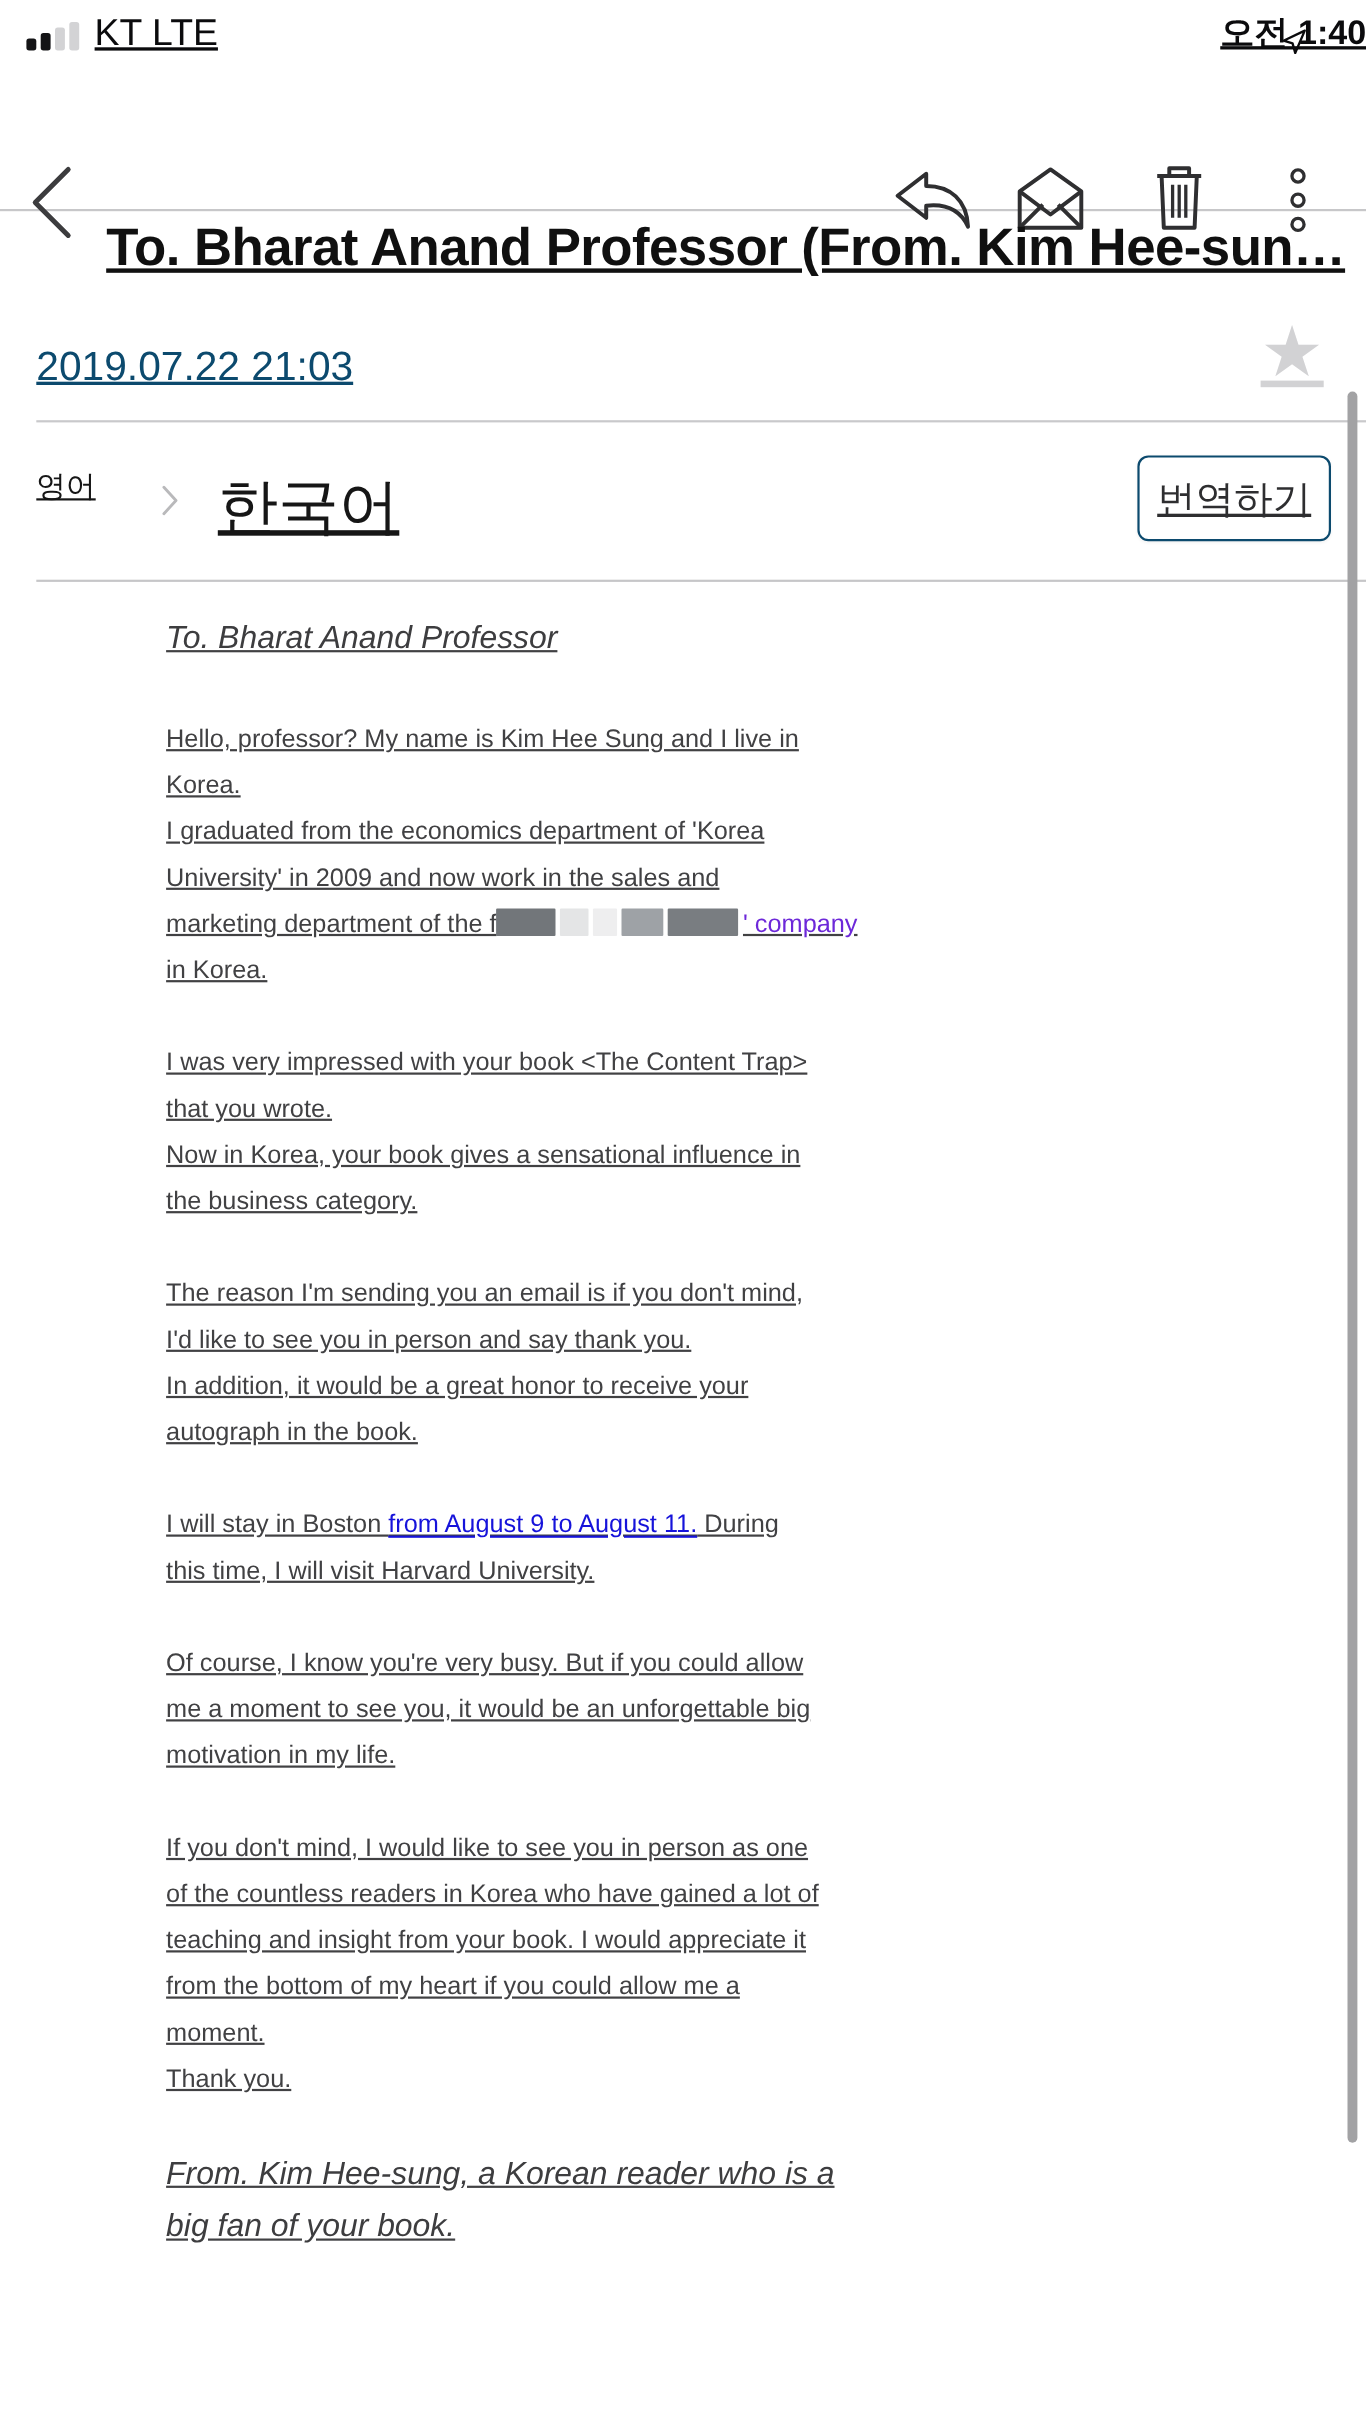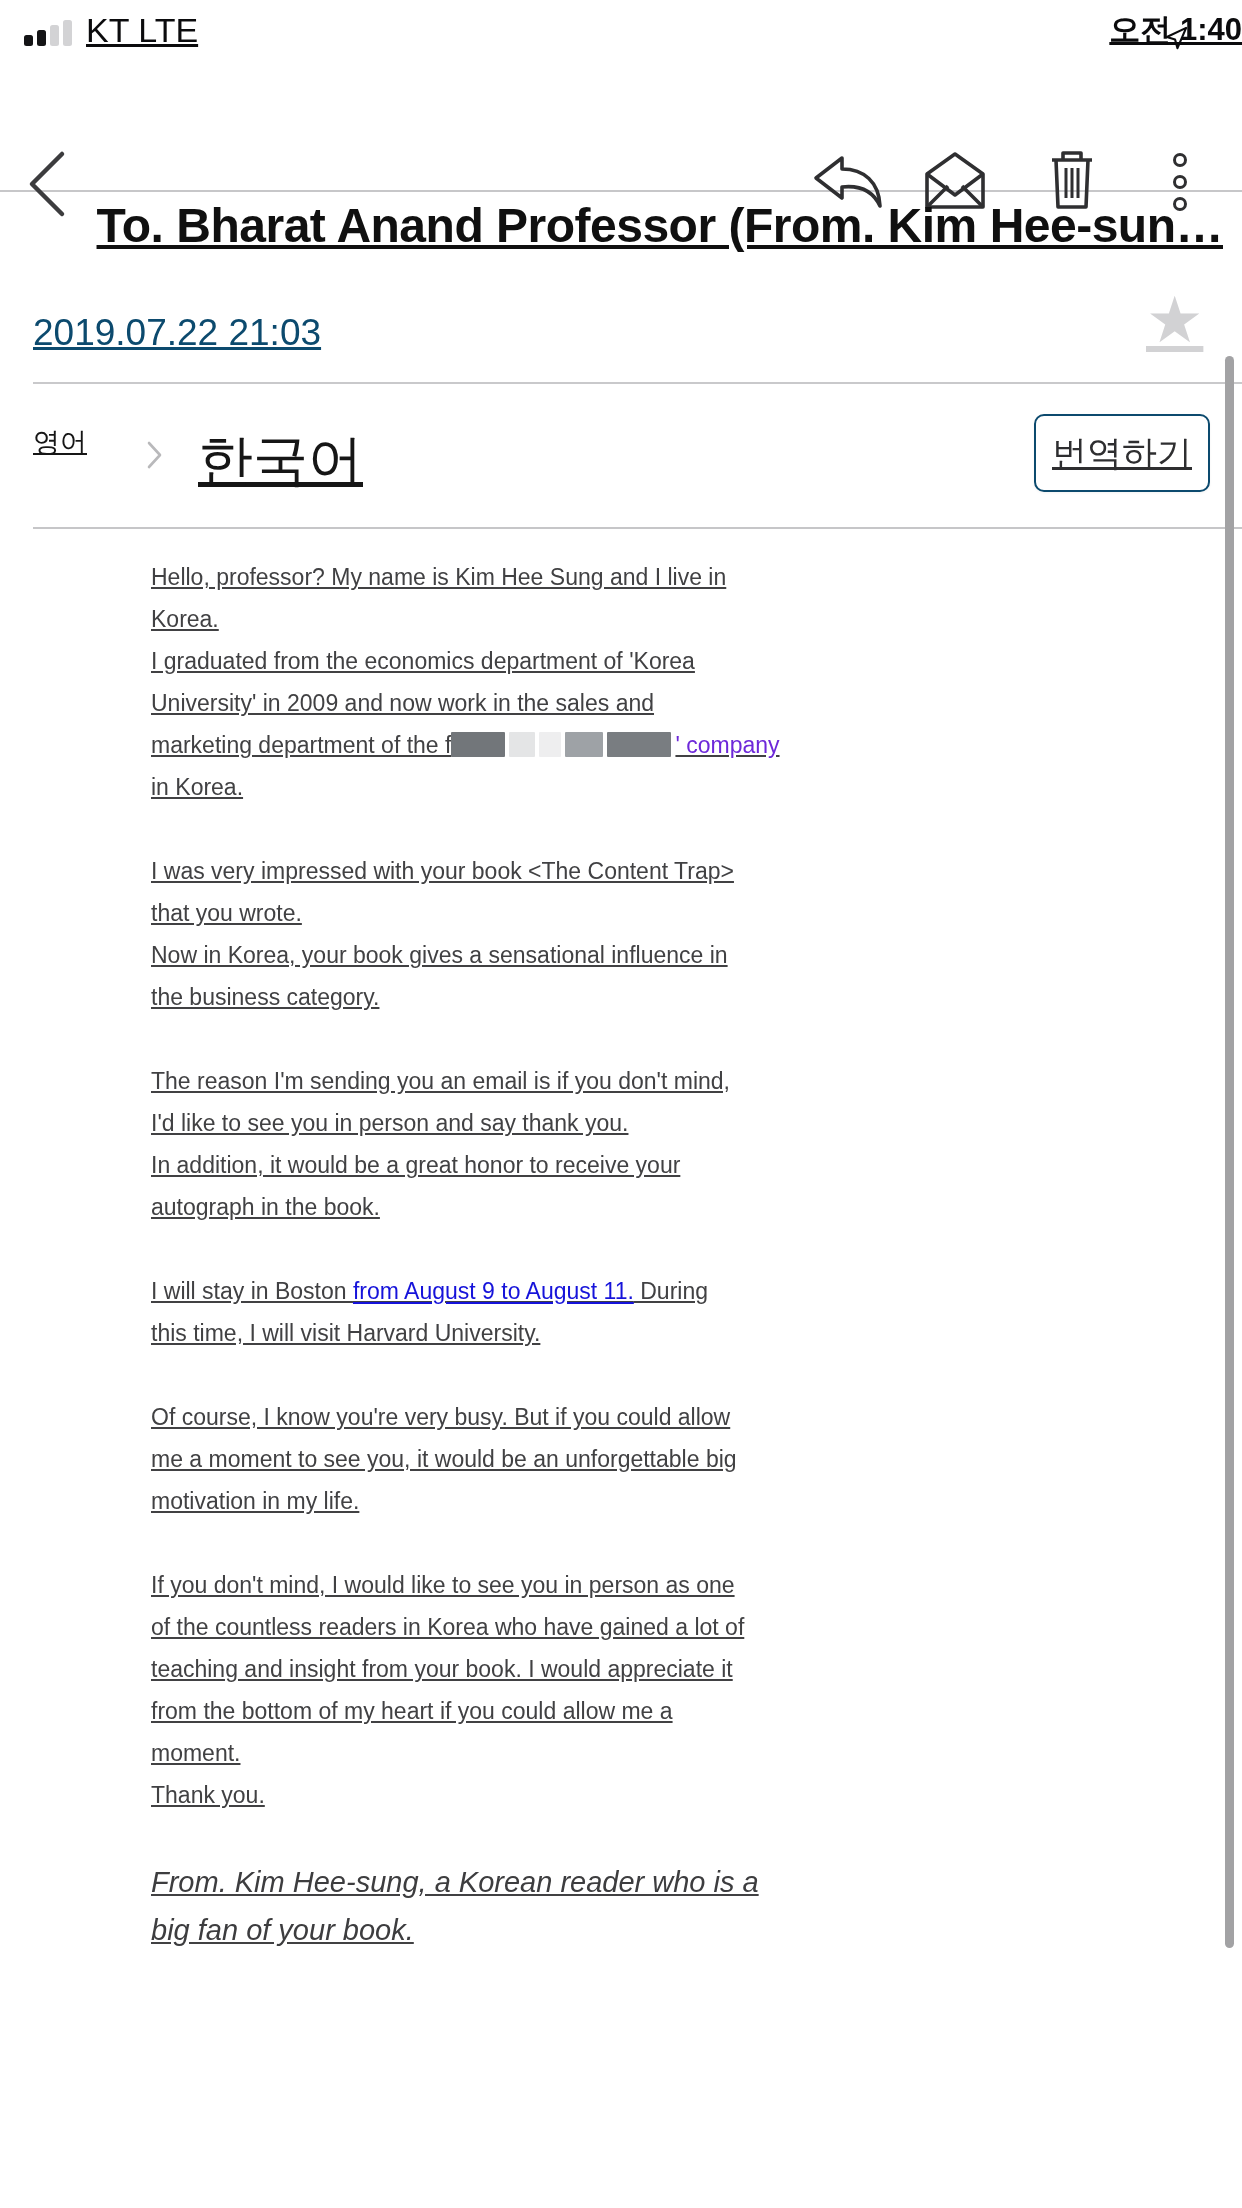--- a/index.html
+++ b/index.html
@@ -127,20 +127,23 @@
     <polyline points="3,3 14,15 3,27" fill="none" stroke="#b9b9bb" stroke-width="2.6" stroke-linecap="round" stroke-linejoin="round"></polyline>
   </svg>
 </div>
 <div class="abs lang-tgt">한국어</div>
 <div class="abs translate-btn">번역하기</div>
 <div class="abs divider2"></div>
 
 <div class="abs scrollbar"></div>
 
 <div class="abs email-body" style="color: rgb(65, 65, 67);">
+    <div class="para greeting">
+      <div class="line"><span>To. Bharat Anand Professor</span></div>
+    </div>
     <div class="para normal">
       <div class="line"><span>Hello, professor? My name is Kim Hee Sung and I live in</span></div>
       <div class="line"><span>Korea.</span></div>
       <div class="line"><span>I graduated from the economics department of 'Korea</span></div>
       <div class="line"><span>University' in 2009 and now work in the sales and</span></div>
       <div class="line"><span>marketing department of the f</span><span class="redact-block" style="width: 54px; background: rgb(114, 118, 122);"></span><span class="redact-block" style="width: 26px; background: rgb(228, 229, 230);"></span><span class="redact-block" style="width: 22px; background: rgb(238, 238, 239);"></span><span class="redact-block" style="width: 38px; background: rgb(158, 162, 166);"></span><span class="redact-block" style="width: 64px; background: rgb(121, 125, 129);"></span><span class="blurred">' company</span></div>
       <div class="line"><span>in Korea.</span></div>
     </div>
     <div class="para normal">
       <div class="line"><span>I was very impressed with your book &lt;The Content Trap&gt;</span></div>

